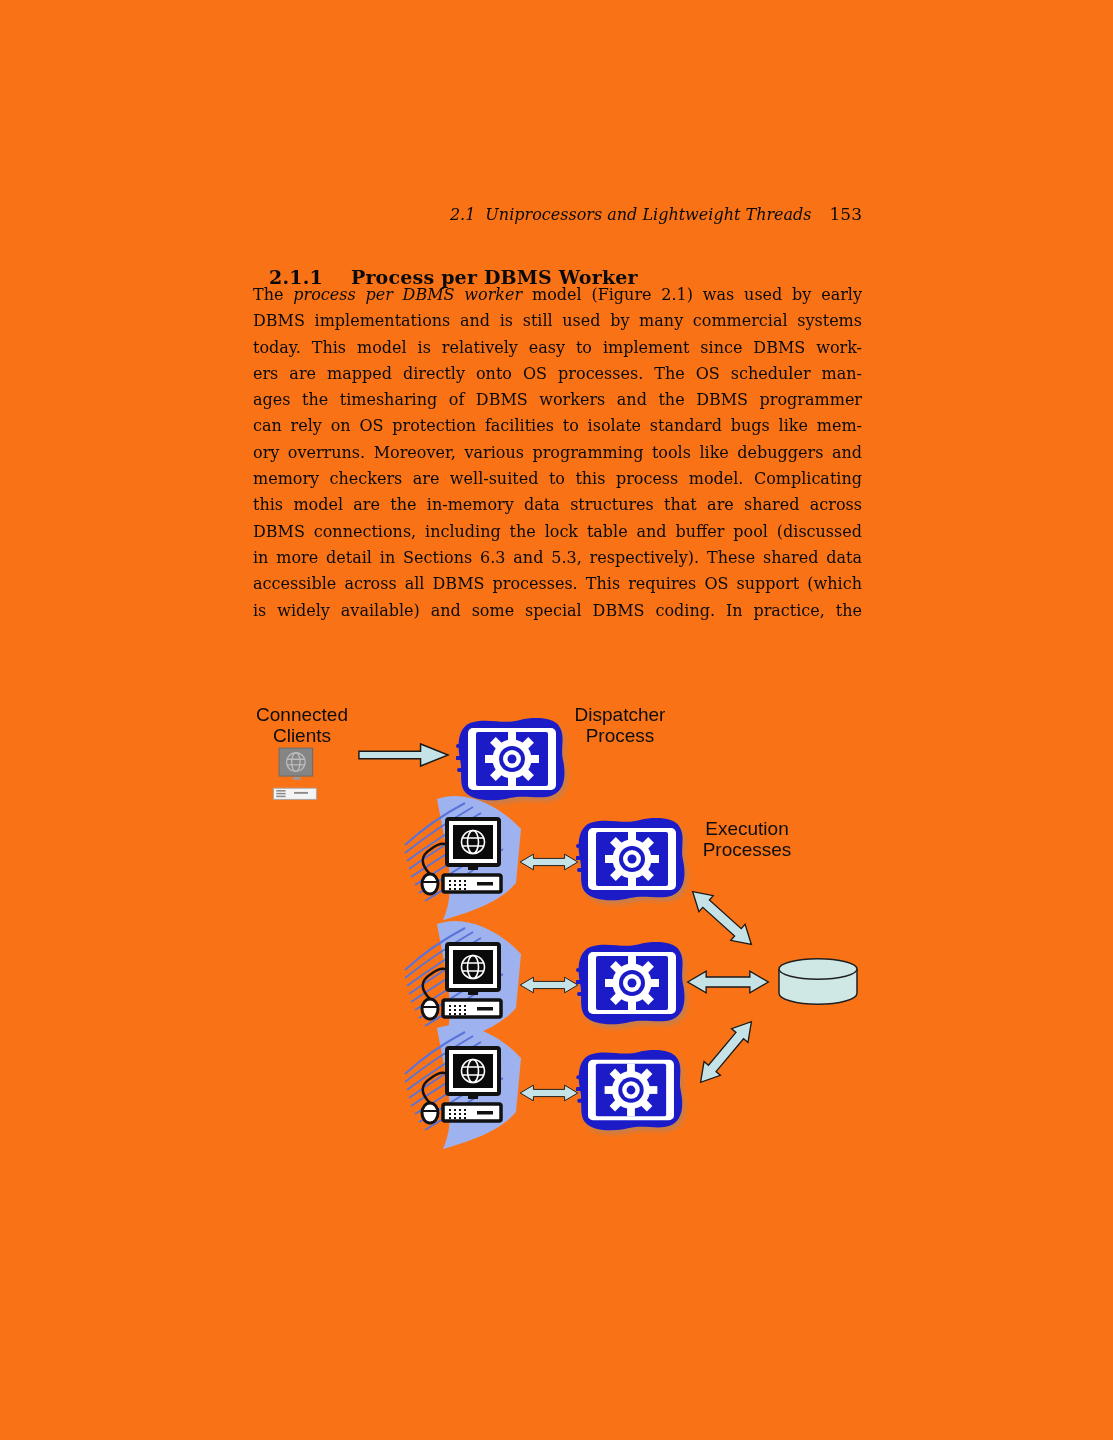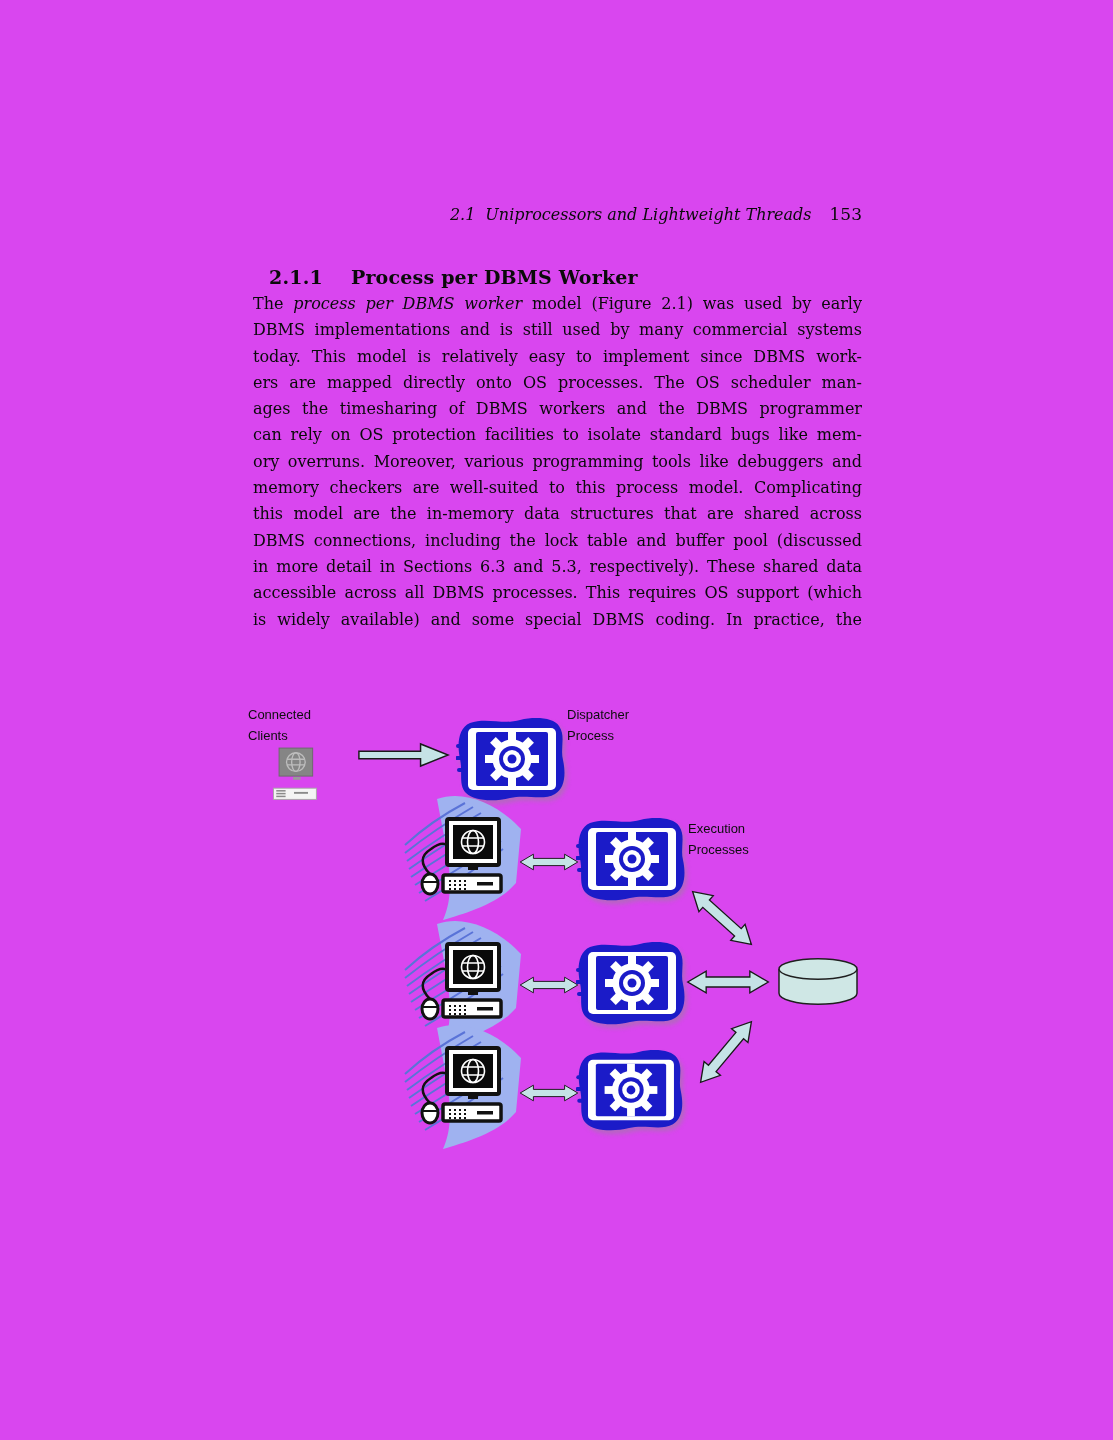--- a/index.html
+++ b/index.html
@@ -1,41 +1,41 @@
 <!DOCTYPE html>
 <html style="--process-blue: #1b1bc8; --arrow-fill: #c5e3e6; --swoosh-fill: #9fb2f0; --streak-blue: #5a73d8; --db-fill: #cfe7e5;"><head>
 <meta charset="utf-8">
 <style>
   html,body{margin:0;padding:0;background:#ffffff;}
-  .page{position:relative;width:1113px;height:1440px;background:#d946ef;overflow:hidden;
+  .page{position:relative;width:1113px;height:1440px;background:#f97316;overflow:hidden;
         font-family:"DejaVu Serif",serif;color:#0a0a0a;}
 
   
   .running-head{position:absolute;left:253px;top:204px;width:609px;text-align:right;
                 font-size:16px;white-space:nowrap;}
   .rh-title{font-style:italic;}
   .rh-sec{font-style:italic;margin-right:10px;}
   .rh-page{font-style:normal;font-size:17px;margin-left:18px;}
 
   
   .section-heading{position:absolute;left:253px;top:250px;margin:16px;
                    font-size:19px;font-weight:bold;letter-spacing:.2px;}
   .sh-num{margin-right:28px;}
 
   
-  .paragraph{position:absolute;left:253px;top:291px;width:609px;}
+  .paragraph{position:absolute;left:253px;top:282px;width:609px;}
   .pline{font-size:16px;line-height:26.3px;text-align:justify;text-align-last:justify;
          white-space:normal;}
   .pline i{font-style:italic;}
 
   
   .figure{position:absolute;left:240px;top:690px;width:650px;height:460px;}
   .fig-item{position:absolute;}
-  .fig-label{font-family:"Liberation Sans",sans-serif;font-size:13px;line-height:21px;
-             color:#0d0d0d;}
+  .fig-label{font-family:"Liberation Sans",sans-serif;font-size:19px;line-height:21px;
+             text-align:center;color:#0d0d0d;}
   .proc{filter:drop-shadow(3px 4px 2px rgba(140,140,140,.45));}
   .c-blue{fill:var(--process-blue,#1b1bc8);}
   .swoosh{fill:var(--swoosh-fill,#9fb2f0);}
   .streaks path{stroke:var(--streak-blue,#5a73d8);stroke-width:2;fill:none;}
   .arrow-fill{fill:var(--arrow-fill,#c5e3e6);stroke:#1a1a1a;stroke-width:1.6;}
   .db-fill{fill:var(--db-fill,#cfe7e5);stroke:#1f1f1f;stroke-width:1.6;}
   .rot42{transform:rotate(42deg);}
   .rotm50{transform:rotate(-50deg);}
 
   

